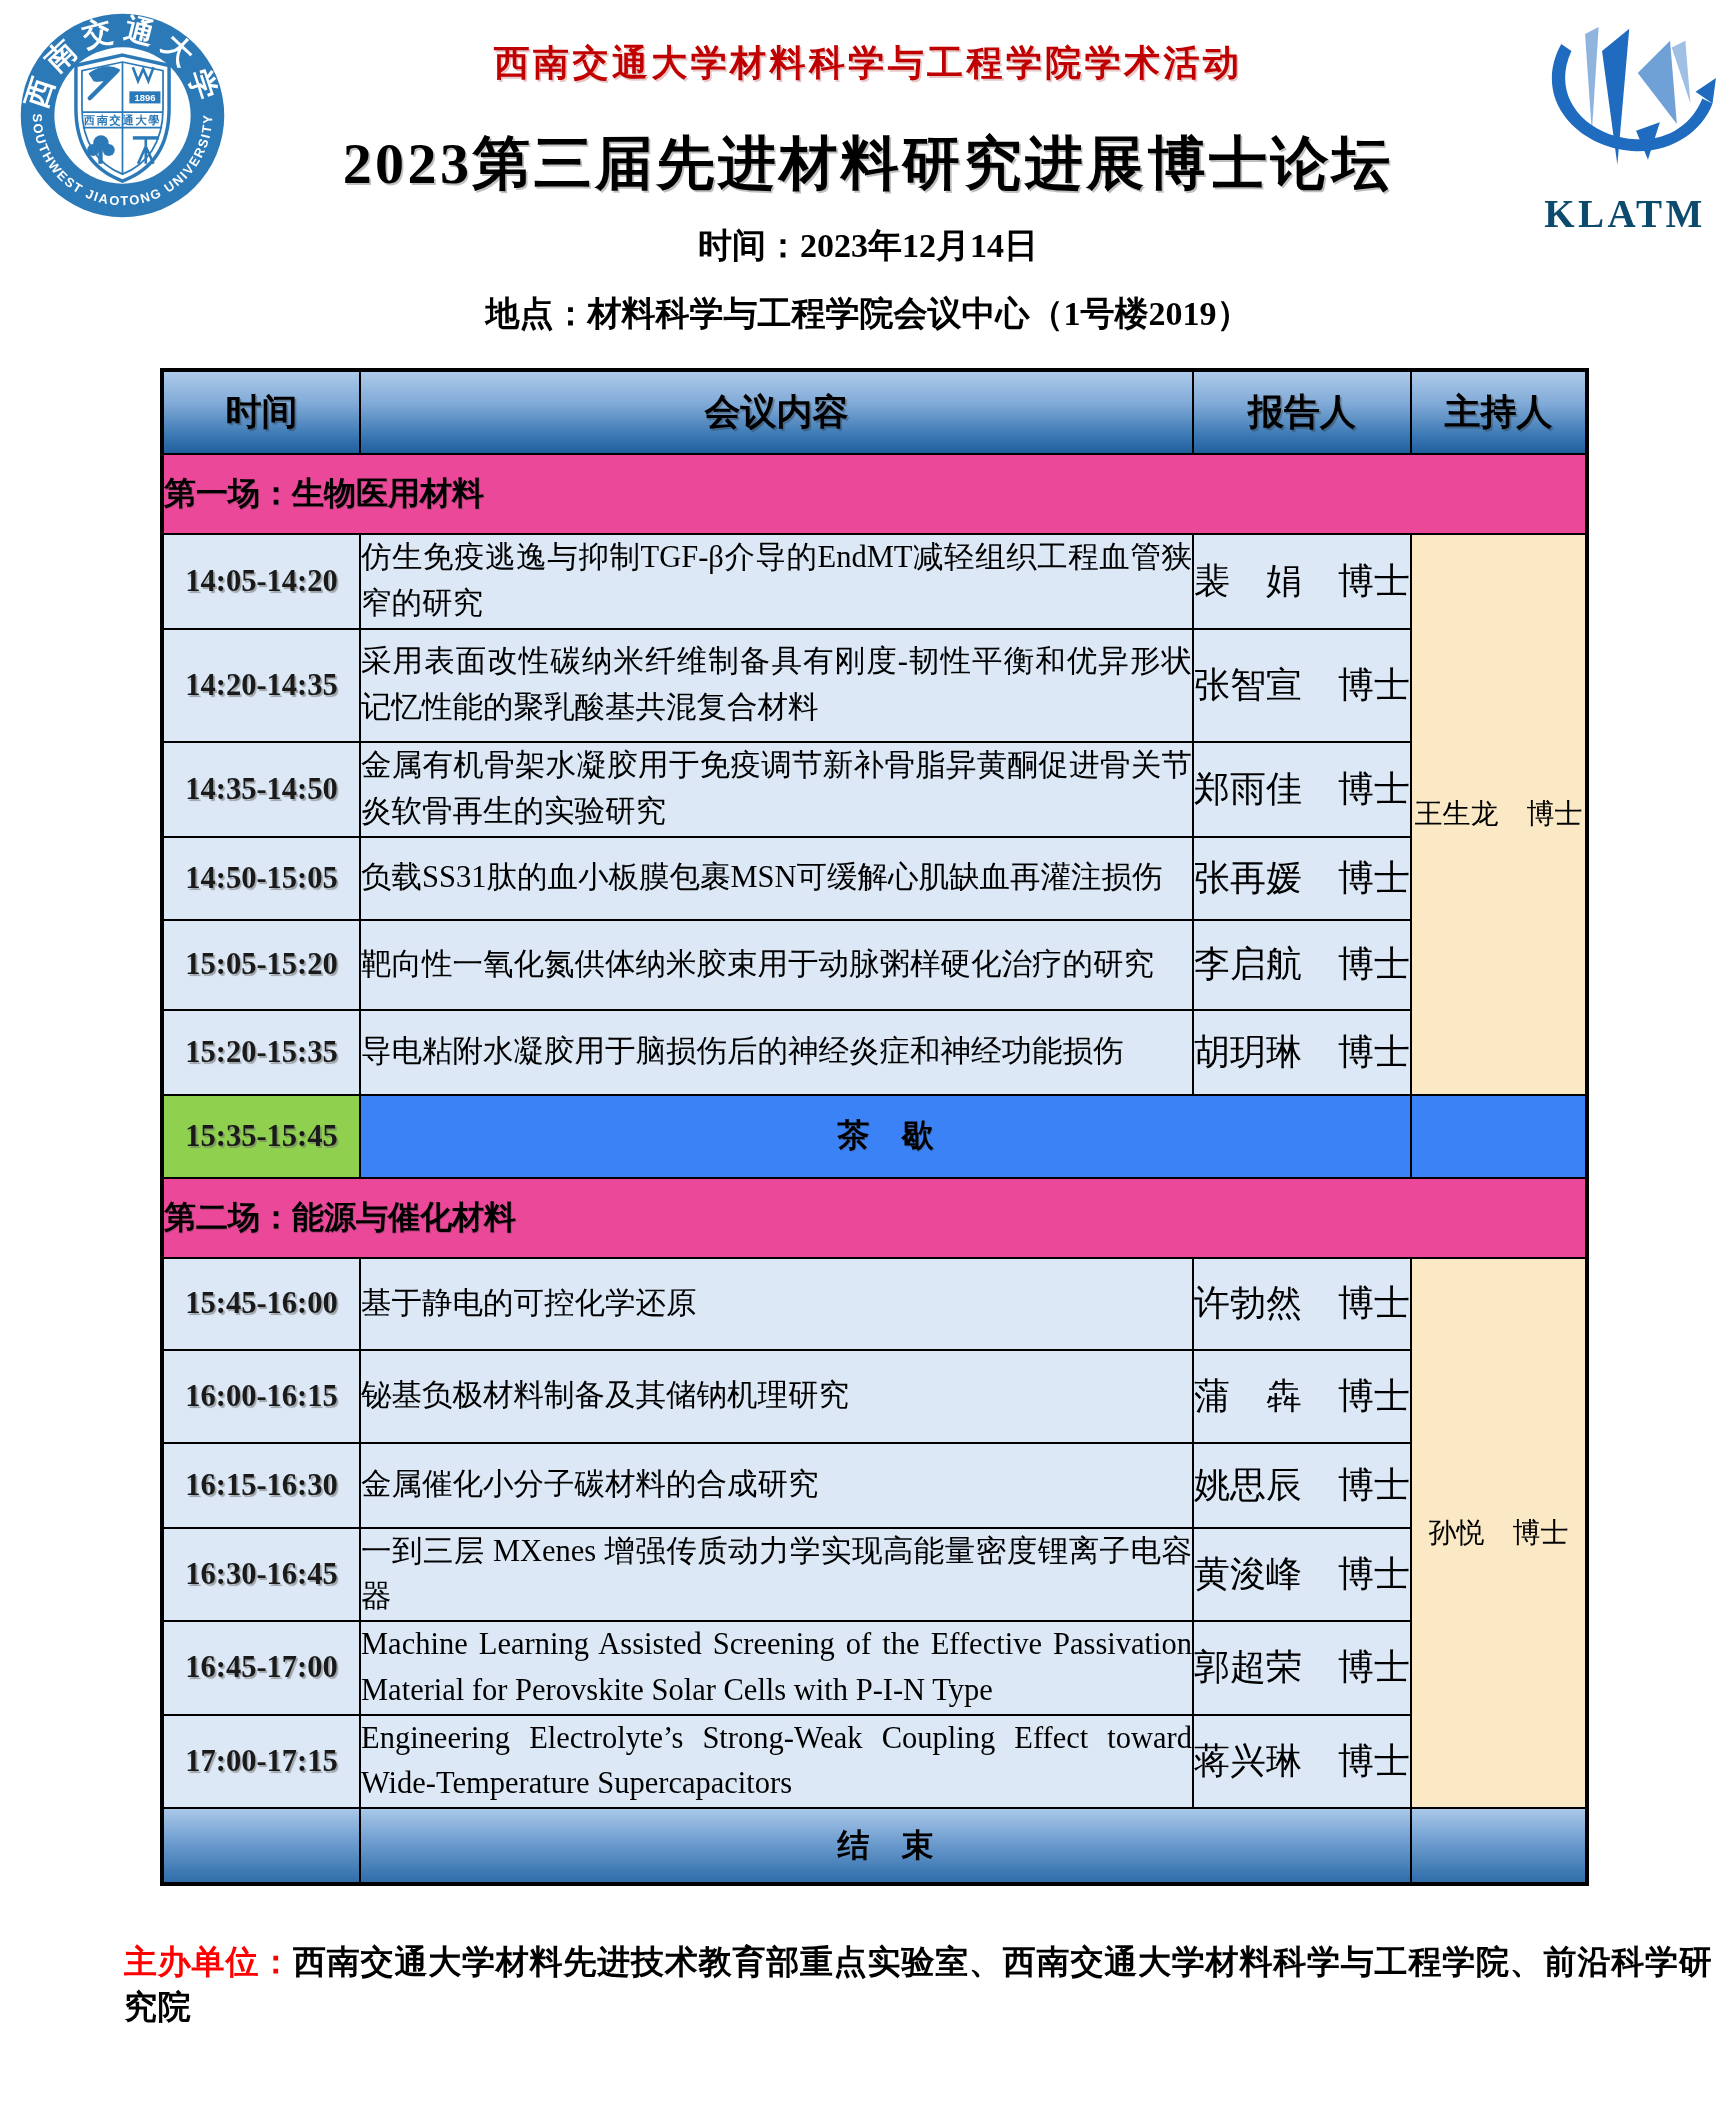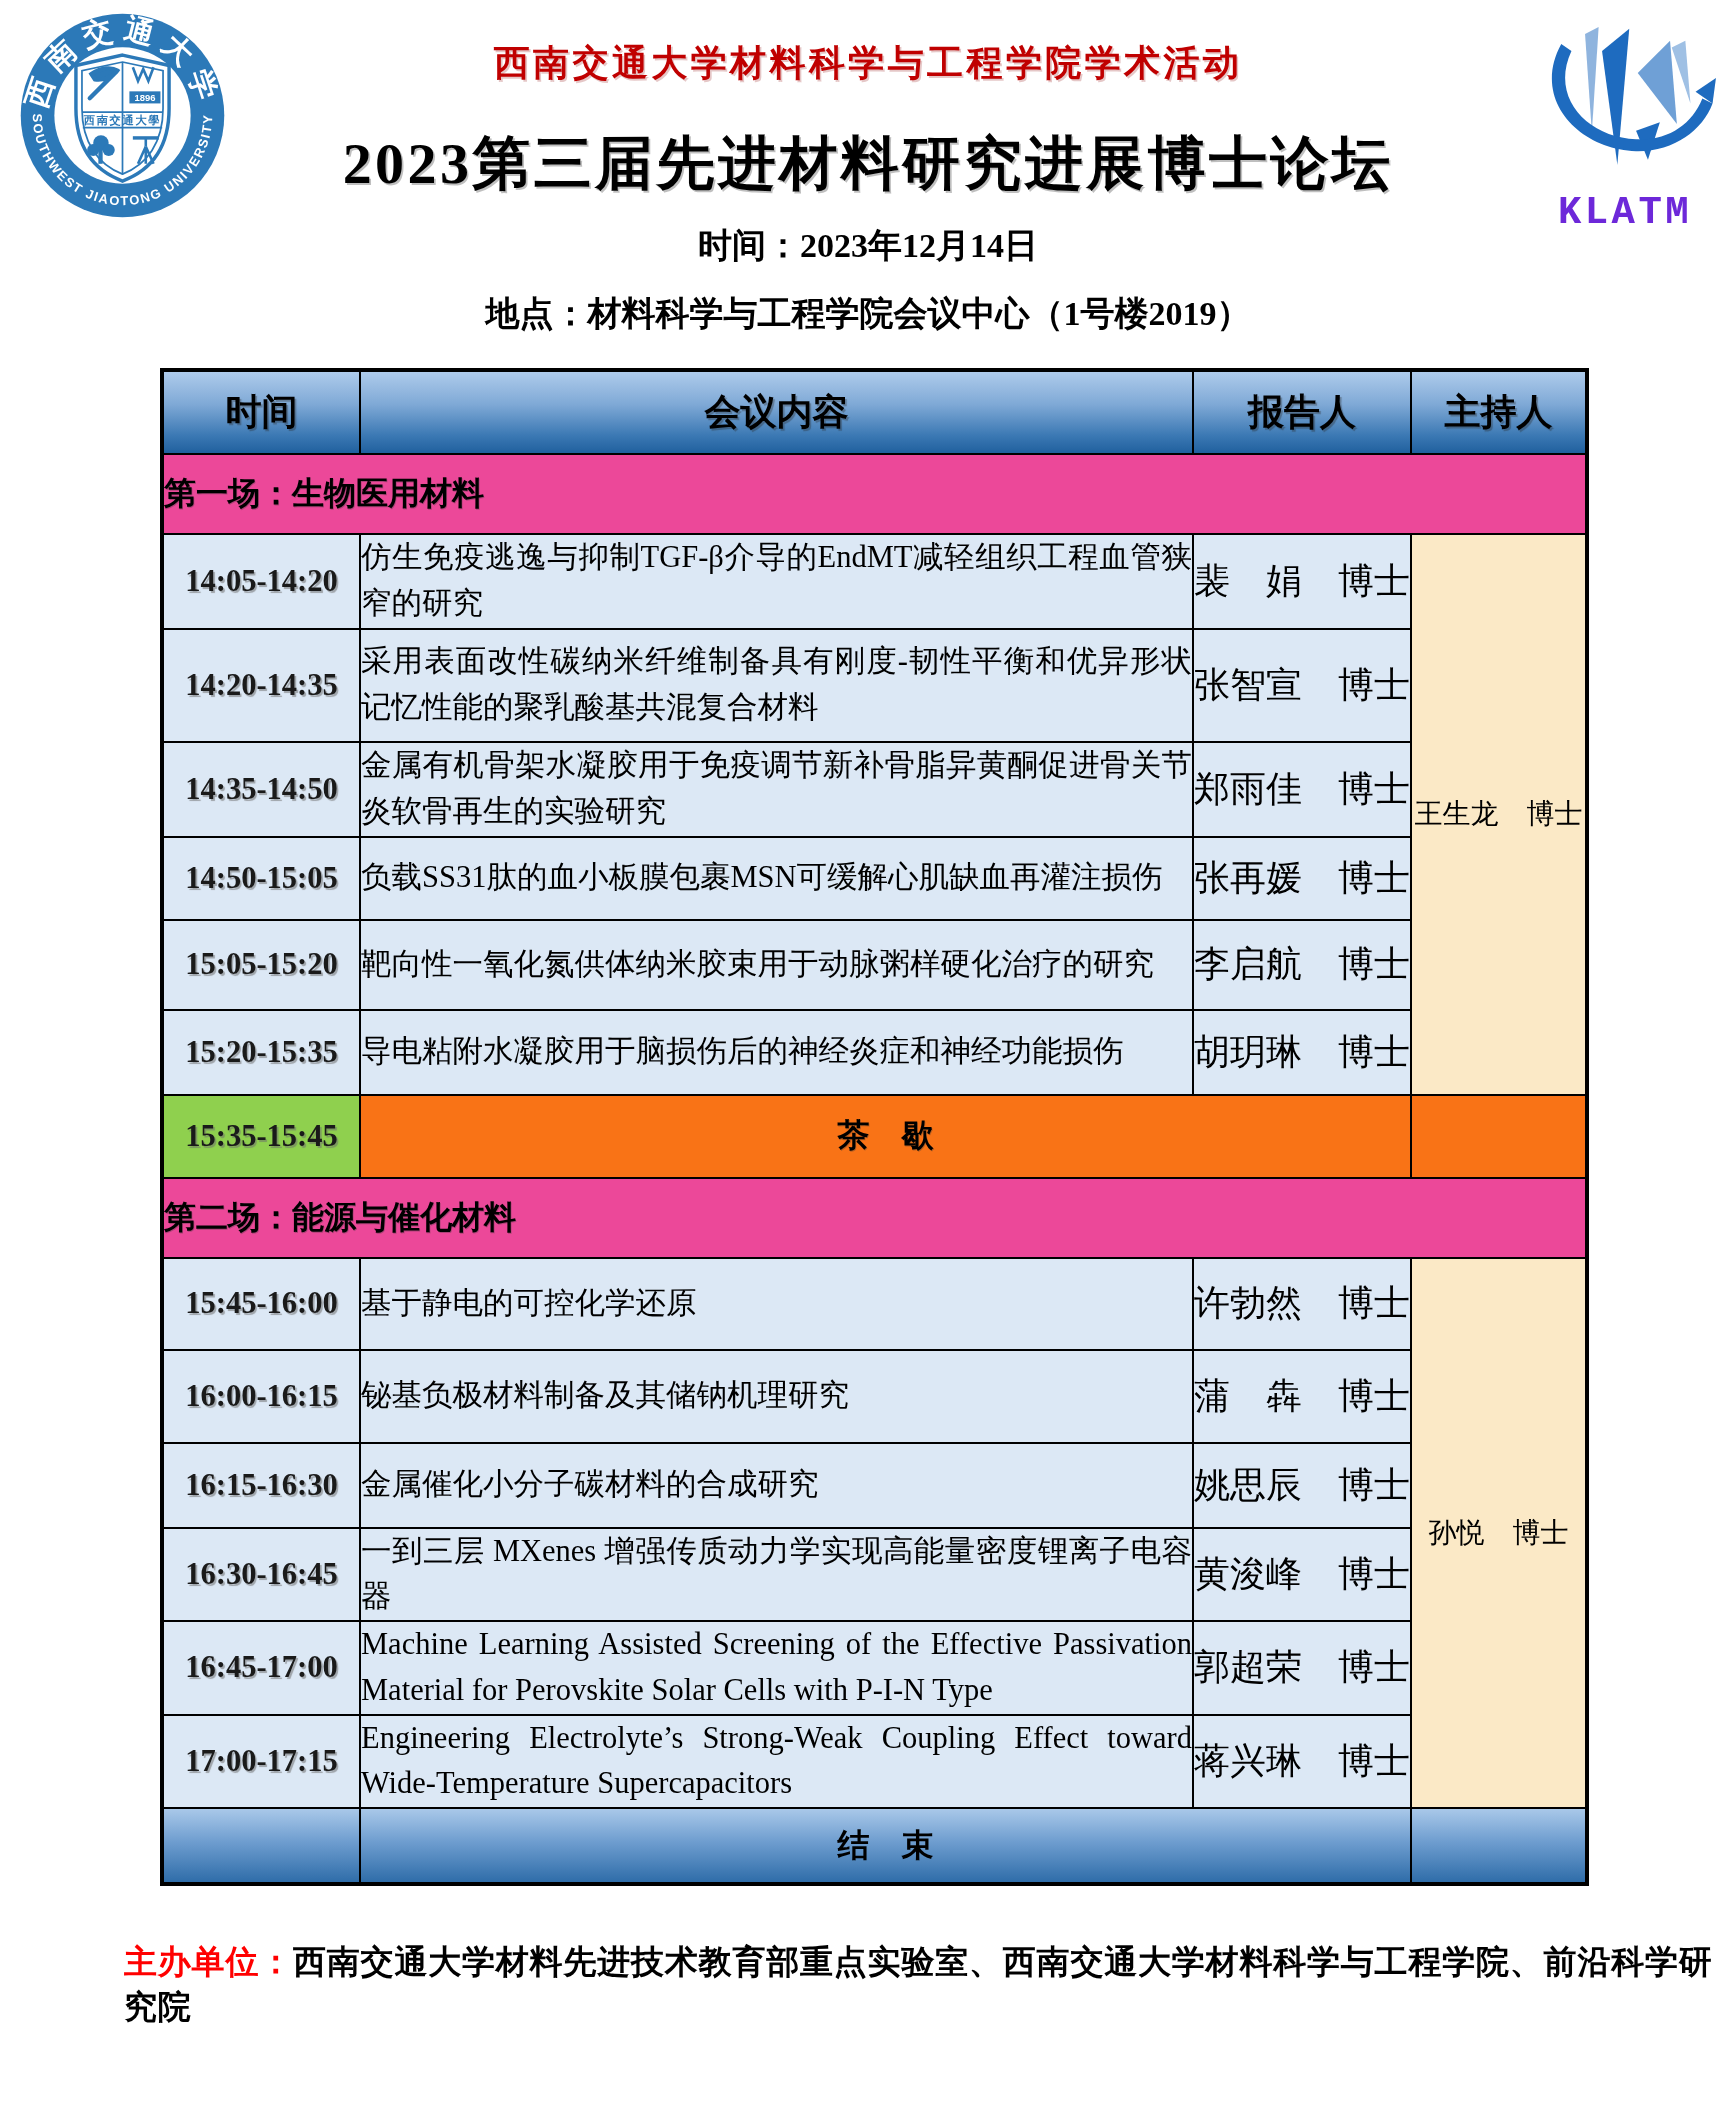--- a/index.html
+++ b/index.html
@@ -4,22 +4,22 @@
 <style>
   html,body{margin:0;padding:0;}
   body{
     width:1736px;height:2121px;background:#ffffff;position:relative;
     font-family:"Liberation Serif","DejaVu Serif",serif;
     -webkit-font-smoothing:antialiased;overflow:hidden;
   }
   
   .uni-logo{position:absolute;left:18.6px;top:12px;width:207px;height:207px;}
   .klatm-logo{position:absolute;left:1532px;top:22px;width:186px;height:212px;text-align:center;}
-  .klatm-label{font-family:Liberation Mono, monospace;font-weight:bold;
-    font-size:39px;color:#6d28d9;letter-spacing:3.4px;margin-top:-5.1px;}
+  .klatm-label{font-family:Liberation Serif, serif;font-weight:bold;
+    font-size:39px;color:#0c4a6e;letter-spacing:3.4px;margin-top:-5.1px;}
   .head-center{margin:0 229px;text-align:center;}
   .activity-title{padding-top:39px;font-size:36px;font-weight:bold;color:#C00000;letter-spacing:3.4px;
     text-shadow:1.7px 1.7px 0 rgba(150,30,30,.25);}
   .forum-title{margin-top:37px;font-size:58px;font-weight:bold;color:#000;letter-spacing:3.4px;
     text-shadow:1.7px 1.7px 0 rgba(0,0,0,.25);}
   .schedule-line{margin-top:34px;font-size:53px;font-weight:bold;color:#000;
     display:flex;align-items:center;justify-content:center;gap:102px;
     text-shadow:1.7px 1.7px 0 rgba(0,0,0,.25);}
   .dash{display:inline-block;width:170px;height:6.8px;background:#44546A;border-radius:0.8px;}
   .meet-time{margin-top:20px;text-align:center;font-size:34px;font-weight:bold;color:#000;}
@@ -32,21 +32,21 @@
     background:linear-gradient(180deg,#AECBEB 0%,#7FA9D6 40%,#3C79B4 78%,#20609E 100%);
     text-shadow:1.7px 1.7px 0.8px rgba(40,40,40,.35);}
   td.session{height:78px;background:#ec4899;text-align:left;
     font-size:32px;font-weight:bold;color:#000;text-shadow:0.8px 0.8px 0 rgba(60,60,60,.35);}
   td.time{background:#DCE8F5;text-align:center;font-size:30.5px;font-weight:bold;color:#1a1a1a;
     font-family:"Liberation Serif","DejaVu Serif",serif;text-shadow:1.7px 1.7px 0.8px rgba(110,110,110,.55);}
   td.topic{background:#DCE8F5;font-size:30.5px;color:#000;text-align:justify;
     padding:5.1px 12px;line-height:1.5;}
   td.speaker{background:#DCE8F5;font-size:36px;color:#000;padding-left:8.5px;white-space:nowrap;margin-left:15px;}
   td.host{background:#FBE9C6;text-align:center;font-size:28px;color:#000;white-space:nowrap;}
-  tr.tea td{background:#f97316;height:81px;}
+  tr.tea td{background:#3b82f6;height:81px;}
   tr.tea td.tea-label{text-align:center;font-size:32px;font-weight:bold;
     text-shadow:0.8px 0.8px 0 rgba(60,60,60,.35);}
   tr.endrow td{height:73px;
     background:linear-gradient(180deg,#A9C8E9 0%,#6E9DCF 45%,#2F6DA9 100%);}
   tr.endrow td.end-label{text-align:center;font-size:32px;font-weight:bold;color:#000;}
   .h112{height:95px}.h114{height:113px}.h98{height:83px}.h106{height:90px}
   .h100{height:85px}.h108{height:92px}.h110{height:93px}.h92{height:78px}.h102{height:86px}
   
   .footer{margin:54px 0 0 124px;font-size:33px;font-weight:bold;color:#000;}
   .footer .line{margin-bottom:29px;letter-spacing:0.8px;}

